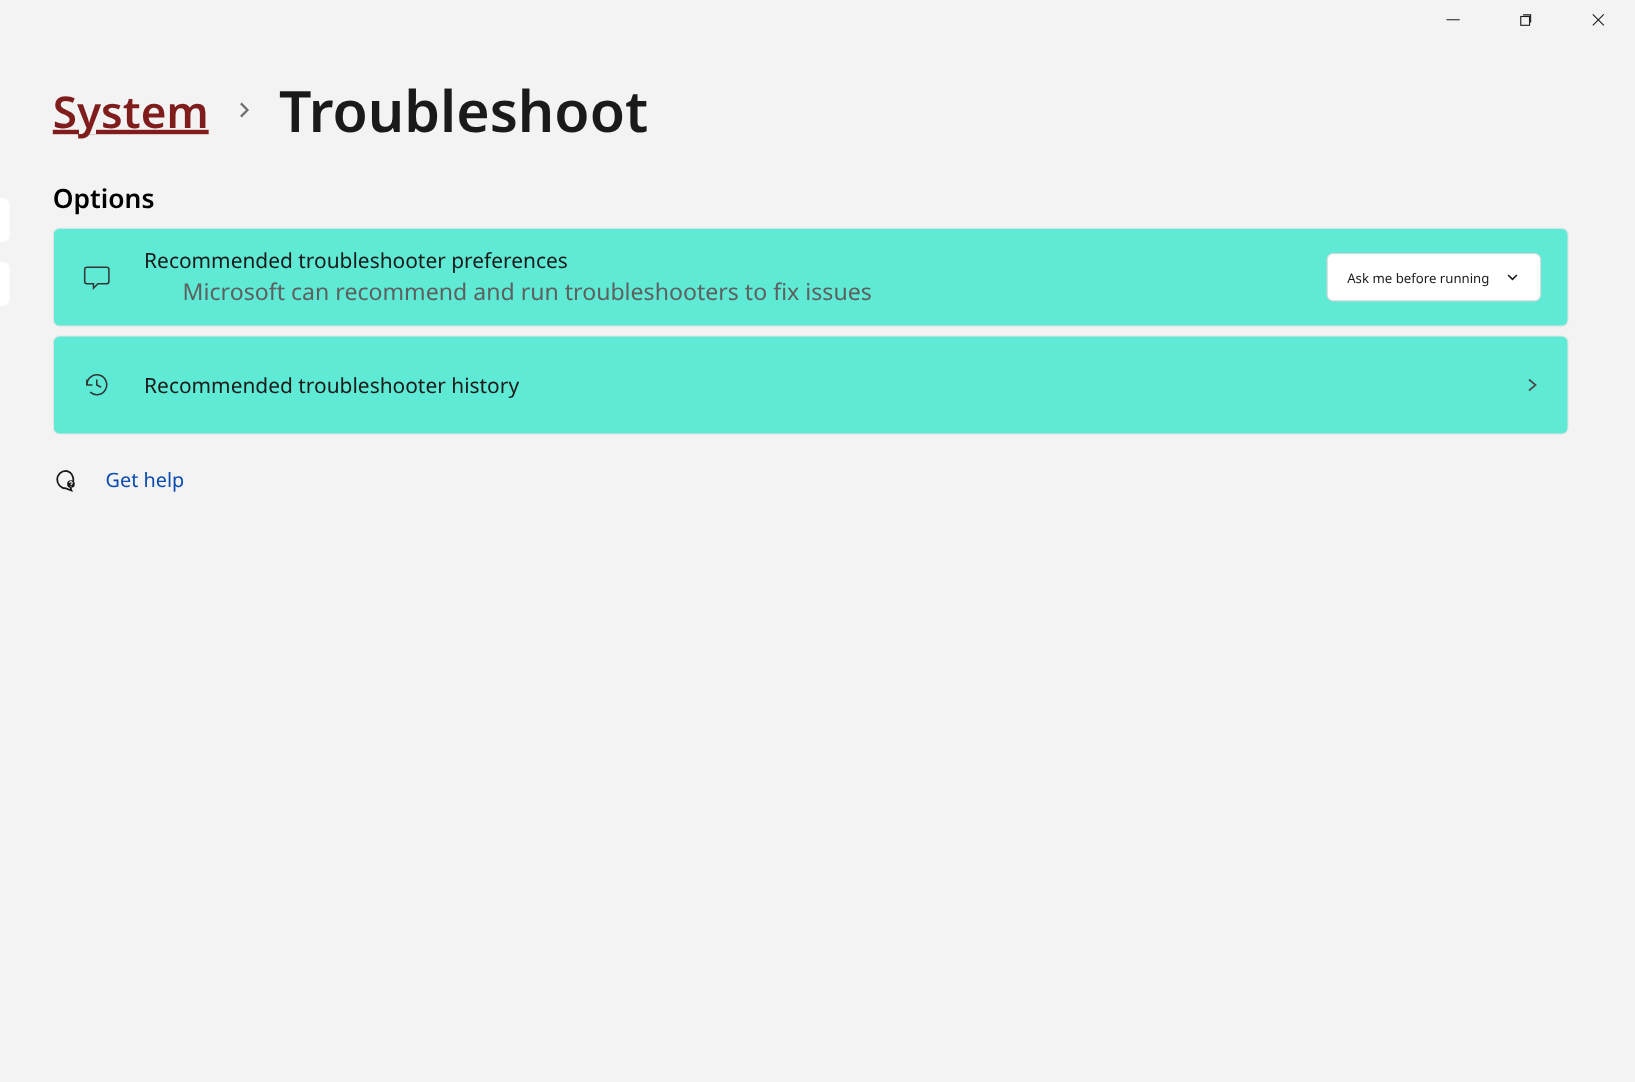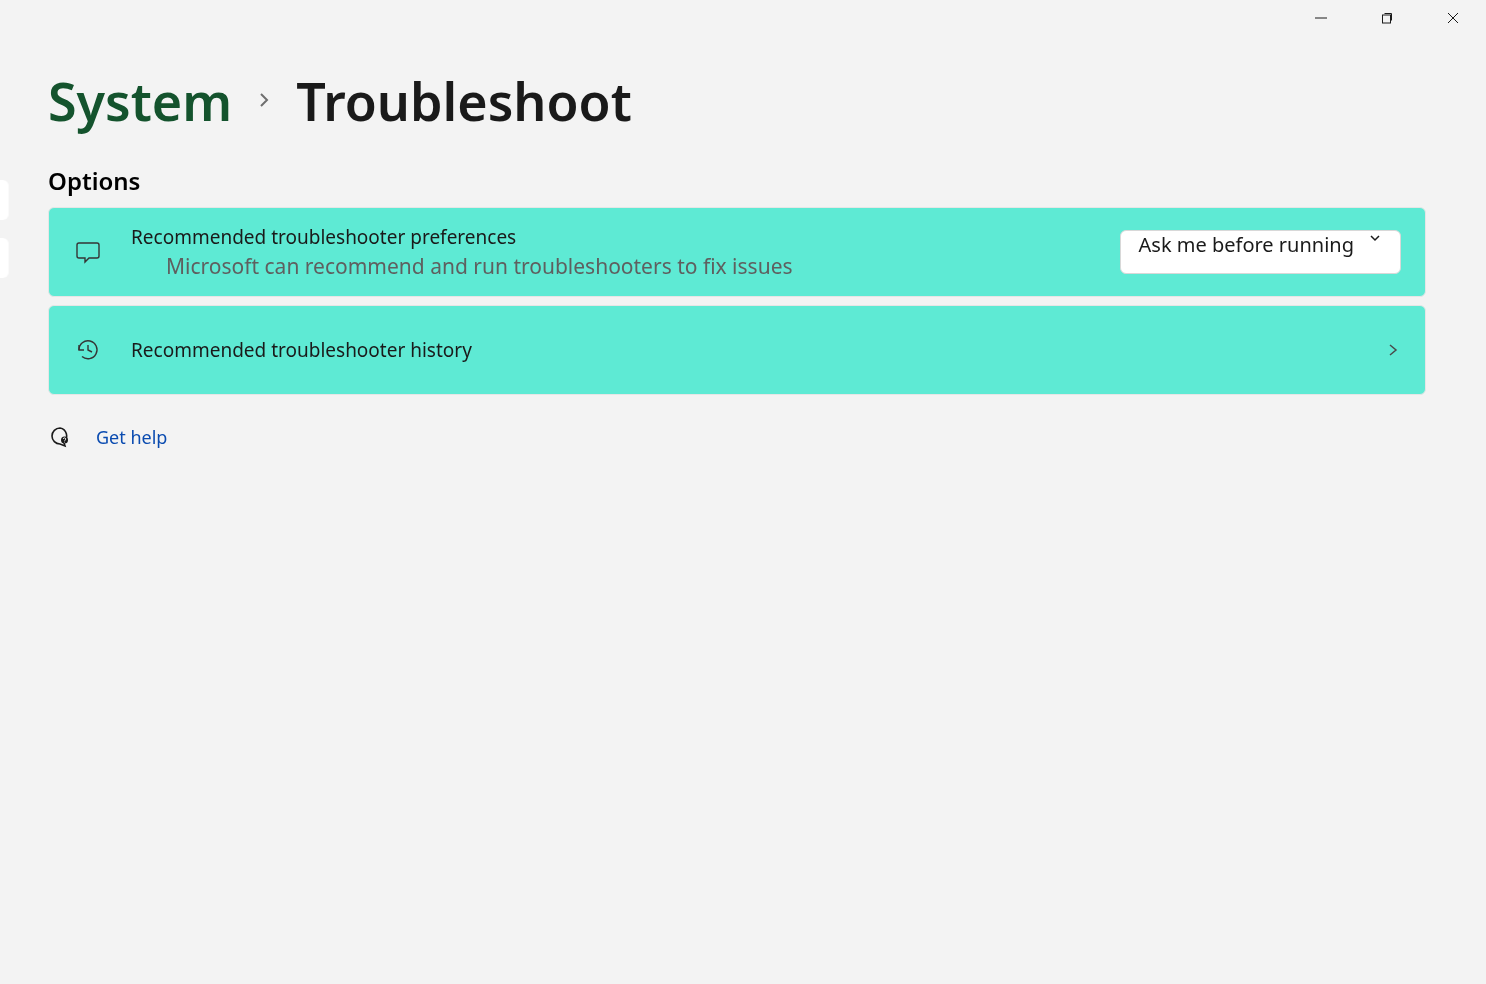--- a/index.html
+++ b/index.html
@@ -56,23 +56,24 @@
   }
 
   
   .breadcrumb {
     display: flex;
     align-items: center;
     gap: 22px;
     height: 60px;
   }
   .breadcrumb .crumb-system {
-    font-size: 52px;
+    font-size: 40px;
     font-weight: 600;
-    color: #14532d;
+    color: #7f1d1d;
+    text-decoration: underline;
   }
   .breadcrumb .crumb-chevron {
     color: #6e6e6e;
     display: flex;
     align-items: center;
   }
   .breadcrumb .crumb-chevron svg { width: 20px; height: 20px; stroke: currentColor; stroke-width: 2; fill: none; }
   .breadcrumb .crumb-current {
     font-size: 52px;
     font-weight: 600;
@@ -129,23 +130,23 @@
     align-items: center;
   }
 
   .dropdown {
     background: #ffffff;
     border: 1px solid #d8d8d8;
     border-radius: 6px;
     height: 42px;
     padding: 0 18px;
     display: flex;
-    align-items: flex-start;
+    align-items: center;
     gap: 14px;
-    font-size: 20px;
+    font-size: 12px;
     color: #1a1a1a;
   }
   .dropdown svg { width: 14px; height: 14px; stroke: currentColor; fill: none; stroke-width: 1.5; }
 
   .chevron-right {
     color: #4a4a4a;
     display: flex;
     align-items: center;
   }
   .chevron-right svg { width: 16px; height: 16px; stroke: currentColor; fill: none; stroke-width: 1.5; }

